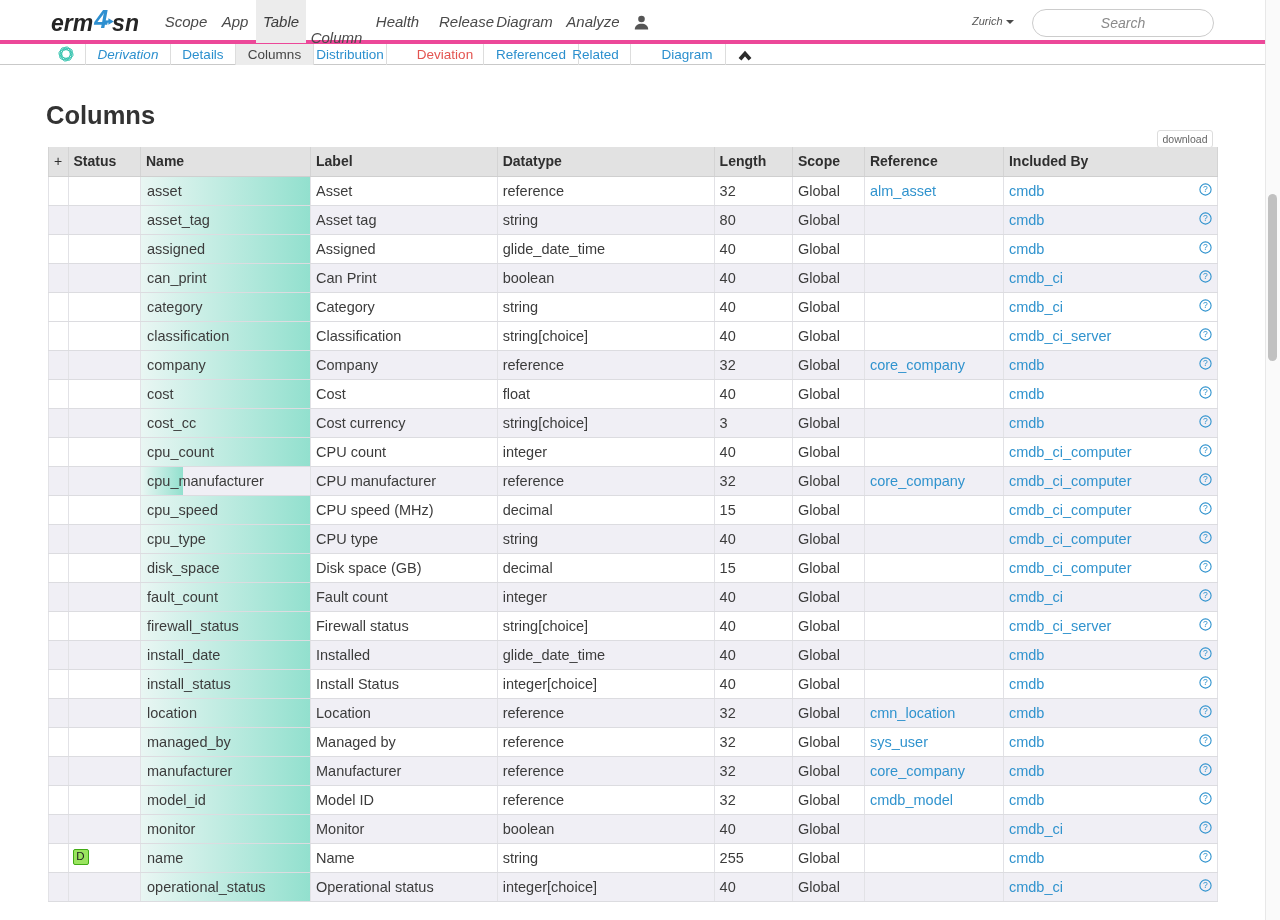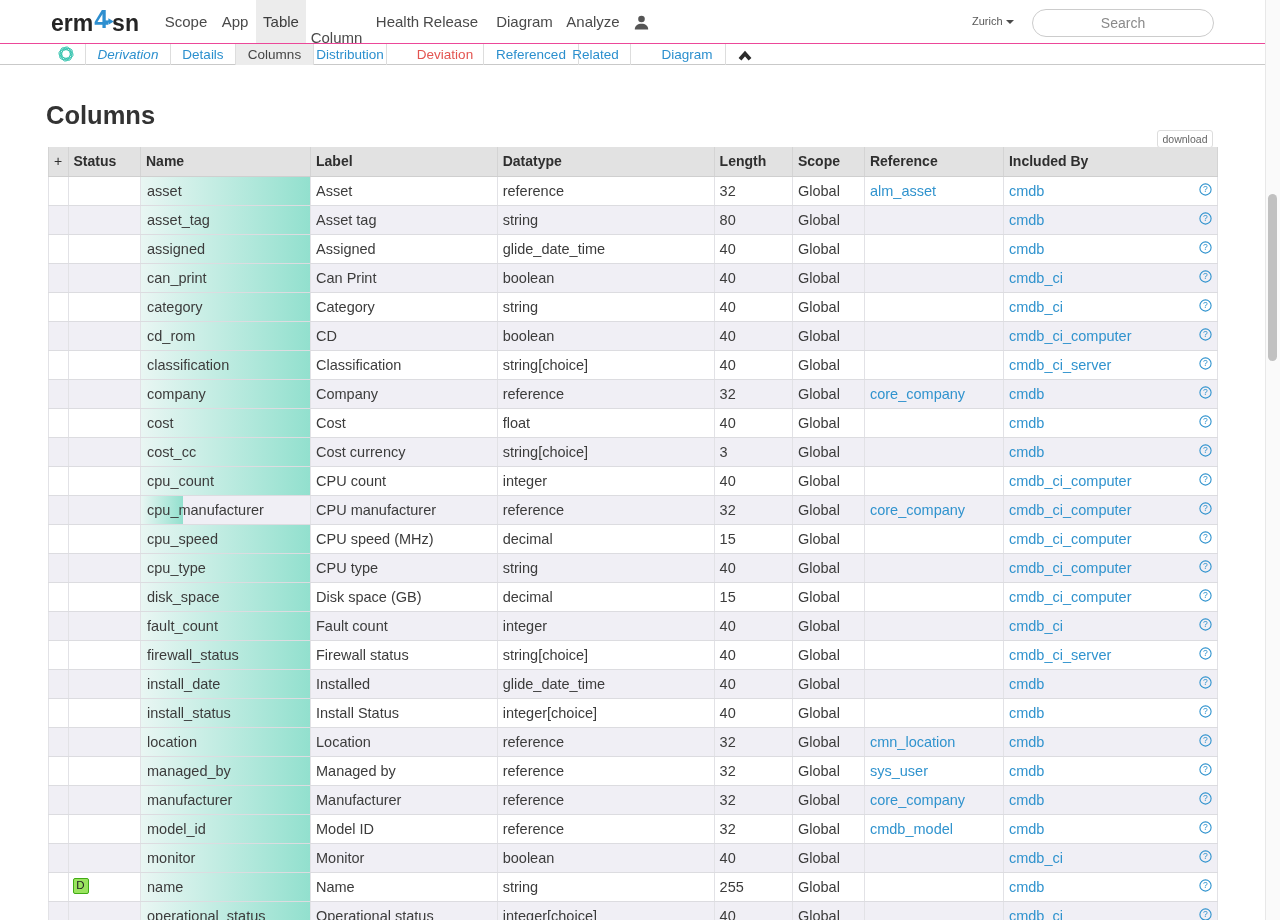--- a/index.html
+++ b/index.html
@@ -1,21 +1,21 @@
 <!DOCTYPE html>
 <html><head><meta charset="utf-8">
 <style>
 * { margin:0; padding:0; box-sizing:border-box; }
 html,body { width:1280px; height:920px; overflow:hidden; background:#fff;
   font-family:"Liberation Sans", sans-serif; }
 #page { position:relative; width:1280px; height:920px; }
 
 
 #topbar { position:absolute; left:0; top:0; width:1265px; height:45px; background:#fff;
-  border-bottom:2px solid #ec4899; }
+  border-bottom:5px solid #ec4899;font-style:italic; }
 #logo { position:absolute; left:51px; top:8px; font-weight:bold; font-size:23px; color:#252525; }
 #logo .four { color:#2e8fd0; font-size:25px; position:relative; top:-3px; margin:0 4px 0 1px; }
 .navitem { position:absolute; top:0; height:43px; line-height:43px; font-size:15px; color:#4a4a4a;
   text-align:center; }
 #nav-table { background:#ececec; color:#3c3c3c; }
 #personicon { position:absolute; left:634px; top:15px; }
 #zurich { position:absolute; left:972px; top:0; height:43px; line-height:43px; font-size:11px; color:#575757; }
 #zurich .caret { display:inline-block; width:0; height:0; border-left:4px solid transparent;
   border-right:4px solid transparent; border-top:4.5px solid #4a4a4a; margin-left:3px; position:relative; top:-1px; }
 #search { position:absolute; left:1032px; top:9px; width:182px; height:28px; border:1px solid #ccc;
@@ -71,21 +71,21 @@
   <div id="logo">erm<span class="four">4</span>sn</div>
   <svg style="position:absolute;left:105px;top:18px;" width="9" height="7" viewBox="0 0 9 7">
         <path d="M0 3.5 H4" stroke="#2e8fd0" stroke-width="2.2"></path>
         <path d="M3.4 0.2 L8.8 3.5 L3.4 6.8 Z" fill="#2e8fd0"></path>
       </svg>
   <div class="navitem" style="left:157px;width:58px;">Scope</div>
   <div class="navitem" style="left:210px;width:50px;">App</div>
   <div class="navitem" id="nav-table" style="left:256px;width:50px;">Table</div>
   <div class="navitem" style="left:306px;width:61px;margin-top:16px;">Column</div>
   <div class="navitem" style="left:367px;width:61px;">Health</div>
-  <div class="navitem" style="left:420px;width:61px;text-align:center;">Release</div>
+  <div class="navitem" style="left:436px;width:61px;text-align:center;">Release</div>
   <div class="navitem" style="left:489px;width:71px;">Diagram</div>
   <div class="navitem" style="left:560px;width:66px;">Analyze</div>
   <svg id="personicon" width="15" height="15" viewBox="0 0 15 15">
         <circle cx="7.5" cy="4" r="3.3" fill="#555"></circle>
         <path d="M0.8 14.4 c0-3.6 3-5.6 6.7-5.6 s6.7 2 6.7 5.6 z" fill="#555"></path>
       </svg>
   <div id="zurich">Zurich<span class="caret"></span></div>
   <div id="search">Search</div>
 </div>
 
@@ -204,34 +204,20 @@
 <td class="c3">Category</td>
           <td class="c4">string</td>
           <td class="c5">40</td>
           <td class="c6">Global</td>
 <td class="c7"></td>
           <td class="c8"><a>cmdb_ci</a><svg class="qi" width="13" height="13" viewBox="0 0 13 13">
               <circle cx="6.5" cy="6.5" r="5.6" fill="none" stroke="#3093ce" stroke-width="1.1"></circle>
               <text x="6.5" y="9.4" text-anchor="middle" font-family="Liberation Sans, sans-serif" font-size="8.6" fill="#3093ce">?</text>
             </svg></td>
         </tr>
-<tr class="even">
-          <td class="c0"></td>
-          <td class="c1"></td>
-<td class="c2"><div class="bar" style="width:100%"></div><span class="nm">cd_rom</span></td>
-<td class="c3">CD</td>
-          <td class="c4">boolean</td>
-          <td class="c5">40</td>
-          <td class="c6">Global</td>
-<td class="c7"></td>
-          <td class="c8"><a>cmdb_ci_computer</a><svg class="qi" width="13" height="13" viewBox="0 0 13 13">
-              <circle cx="6.5" cy="6.5" r="5.6" fill="none" stroke="#3093ce" stroke-width="1.1"></circle>
-              <text x="6.5" y="9.4" text-anchor="middle" font-family="Liberation Sans, sans-serif" font-size="8.6" fill="#3093ce">?</text>
-            </svg></td>
-        </tr>
 <tr class="odd">
           <td class="c0"></td>
           <td class="c1"></td>
 <td class="c2"><div class="bar" style="width:100%"></div><span class="nm">classification</span></td>
 <td class="c3">Classification</td>
           <td class="c4">string[choice]</td>
           <td class="c5">40</td>
           <td class="c6">Global</td>
 <td class="c7"></td>
           <td class="c8"><a>cmdb_ci_server</a><svg class="qi" width="13" height="13" viewBox="0 0 13 13">

